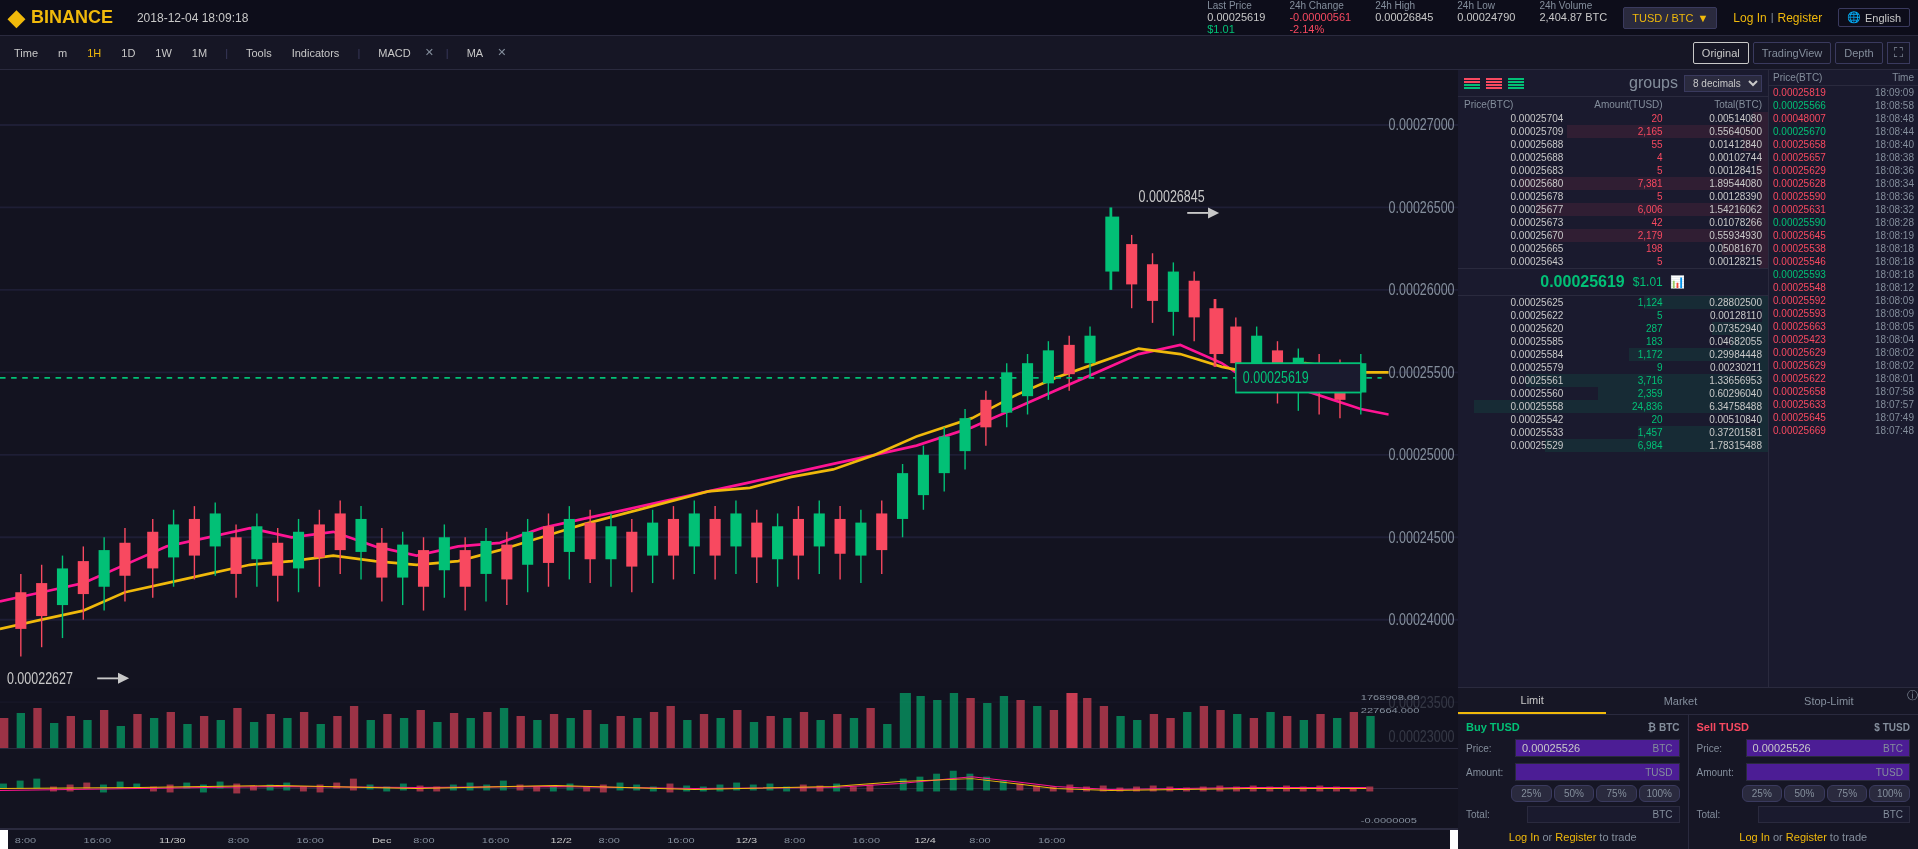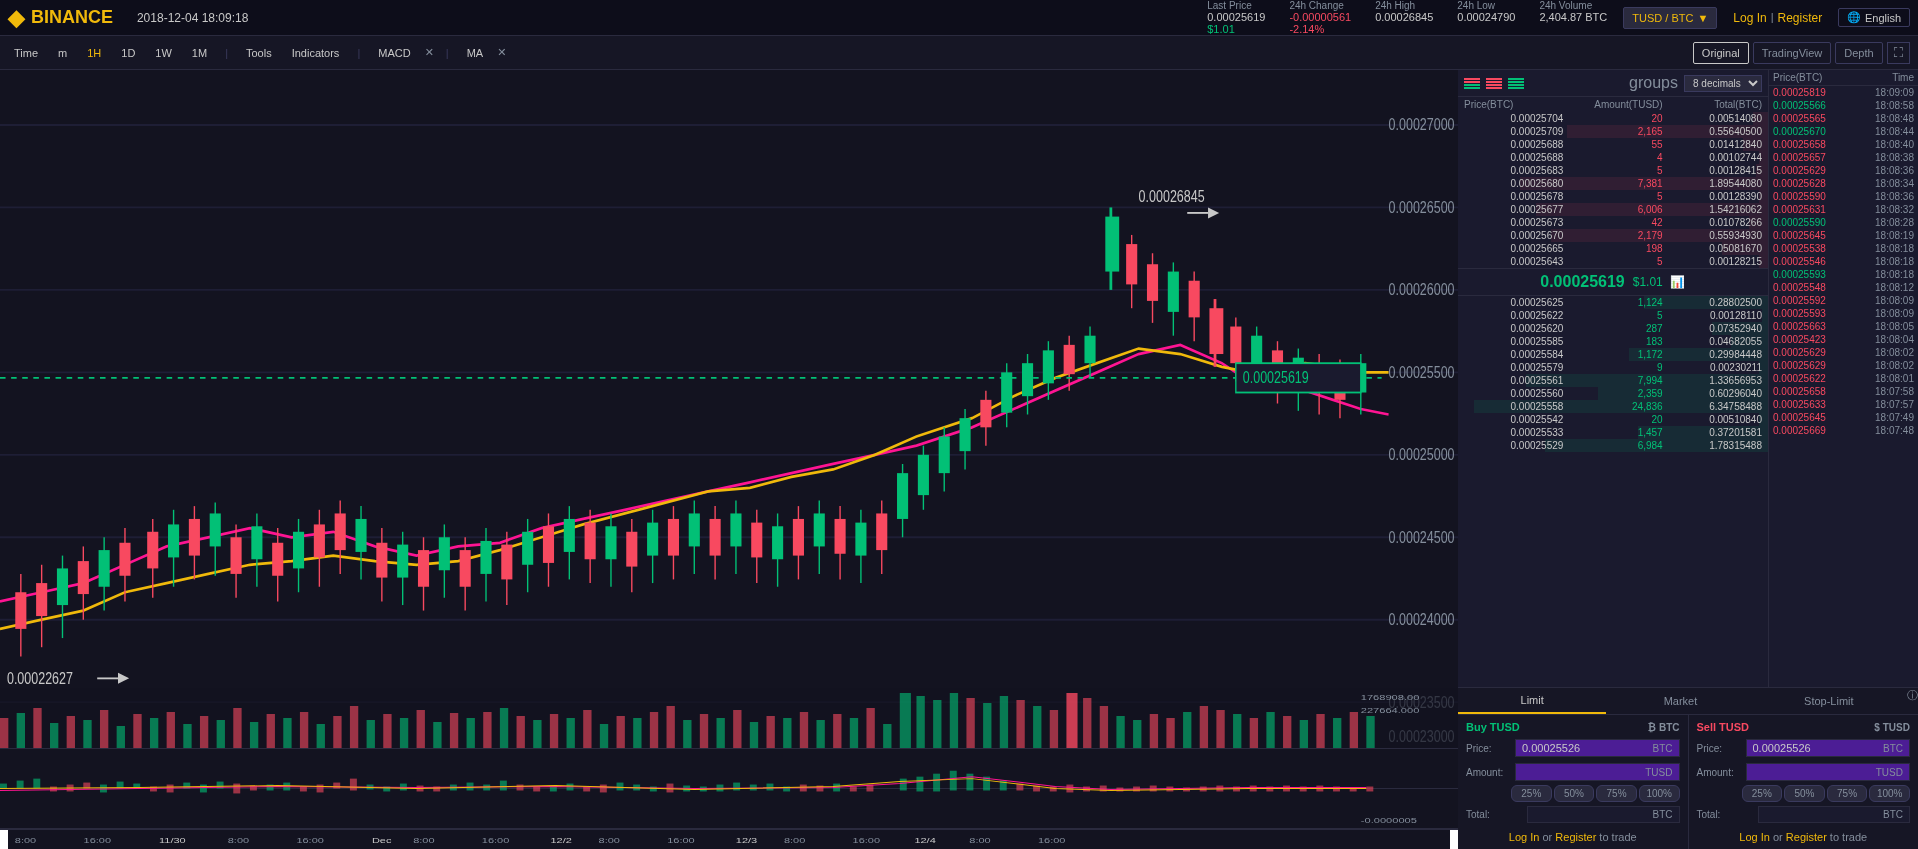--- a/index.html
+++ b/index.html
@@ -734,21 +734,21 @@
     </div>
             <div class="ob-row bid">
       <div class="ob-row-bg-bid" style="width:3%;"></div>
       <span style="position:relative;">0.00025579</span>
       <span style="text-align:right;position:relative;">9</span>
       <span style="text-align:right;position:relative;">0.00230211</span>
     </div>
             <div class="ob-row bid">
       <div class="ob-row-bg-bid" style="width:78%;"></div>
       <span style="position:relative;">0.00025561</span>
-      <span style="text-align:right;position:relative;">7,994</span>
+      <span style="text-align:right;position:relative;">3,716</span>
       <span style="text-align:right;position:relative;">1.33656953</span>
     </div>
             <div class="ob-row bid">
       <div class="ob-row-bg-bid" style="width:55%;"></div>
       <span style="position:relative;">0.00025560</span>
       <span style="text-align:right;position:relative;">2,359</span>
       <span style="text-align:right;position:relative;">0.60296040</span>
     </div>
             <div class="ob-row bid">
       <div class="ob-row-bg-bid" style="width:95%;"></div>
@@ -785,21 +785,21 @@
         <div id="th-rows">
             <div class="th-row">
       <span class="price red">0.00025819</span>
       <span class="time">18:09:09</span>
     </div>
             <div class="th-row">
       <span class="price green">0.00025566</span>
       <span class="time">18:08:58</span>
     </div>
             <div class="th-row">
-      <span class="price red">0.00025565</span>
+      <span class="price red">0.00048007</span>
       <span class="time">18:08:48</span>
     </div>
             <div class="th-row">
       <span class="price green">0.00025670</span>
       <span class="time">18:08:44</span>
     </div>
             <div class="th-row">
       <span class="price red">0.00025658</span>
       <span class="time">18:08:40</span>
     </div>

